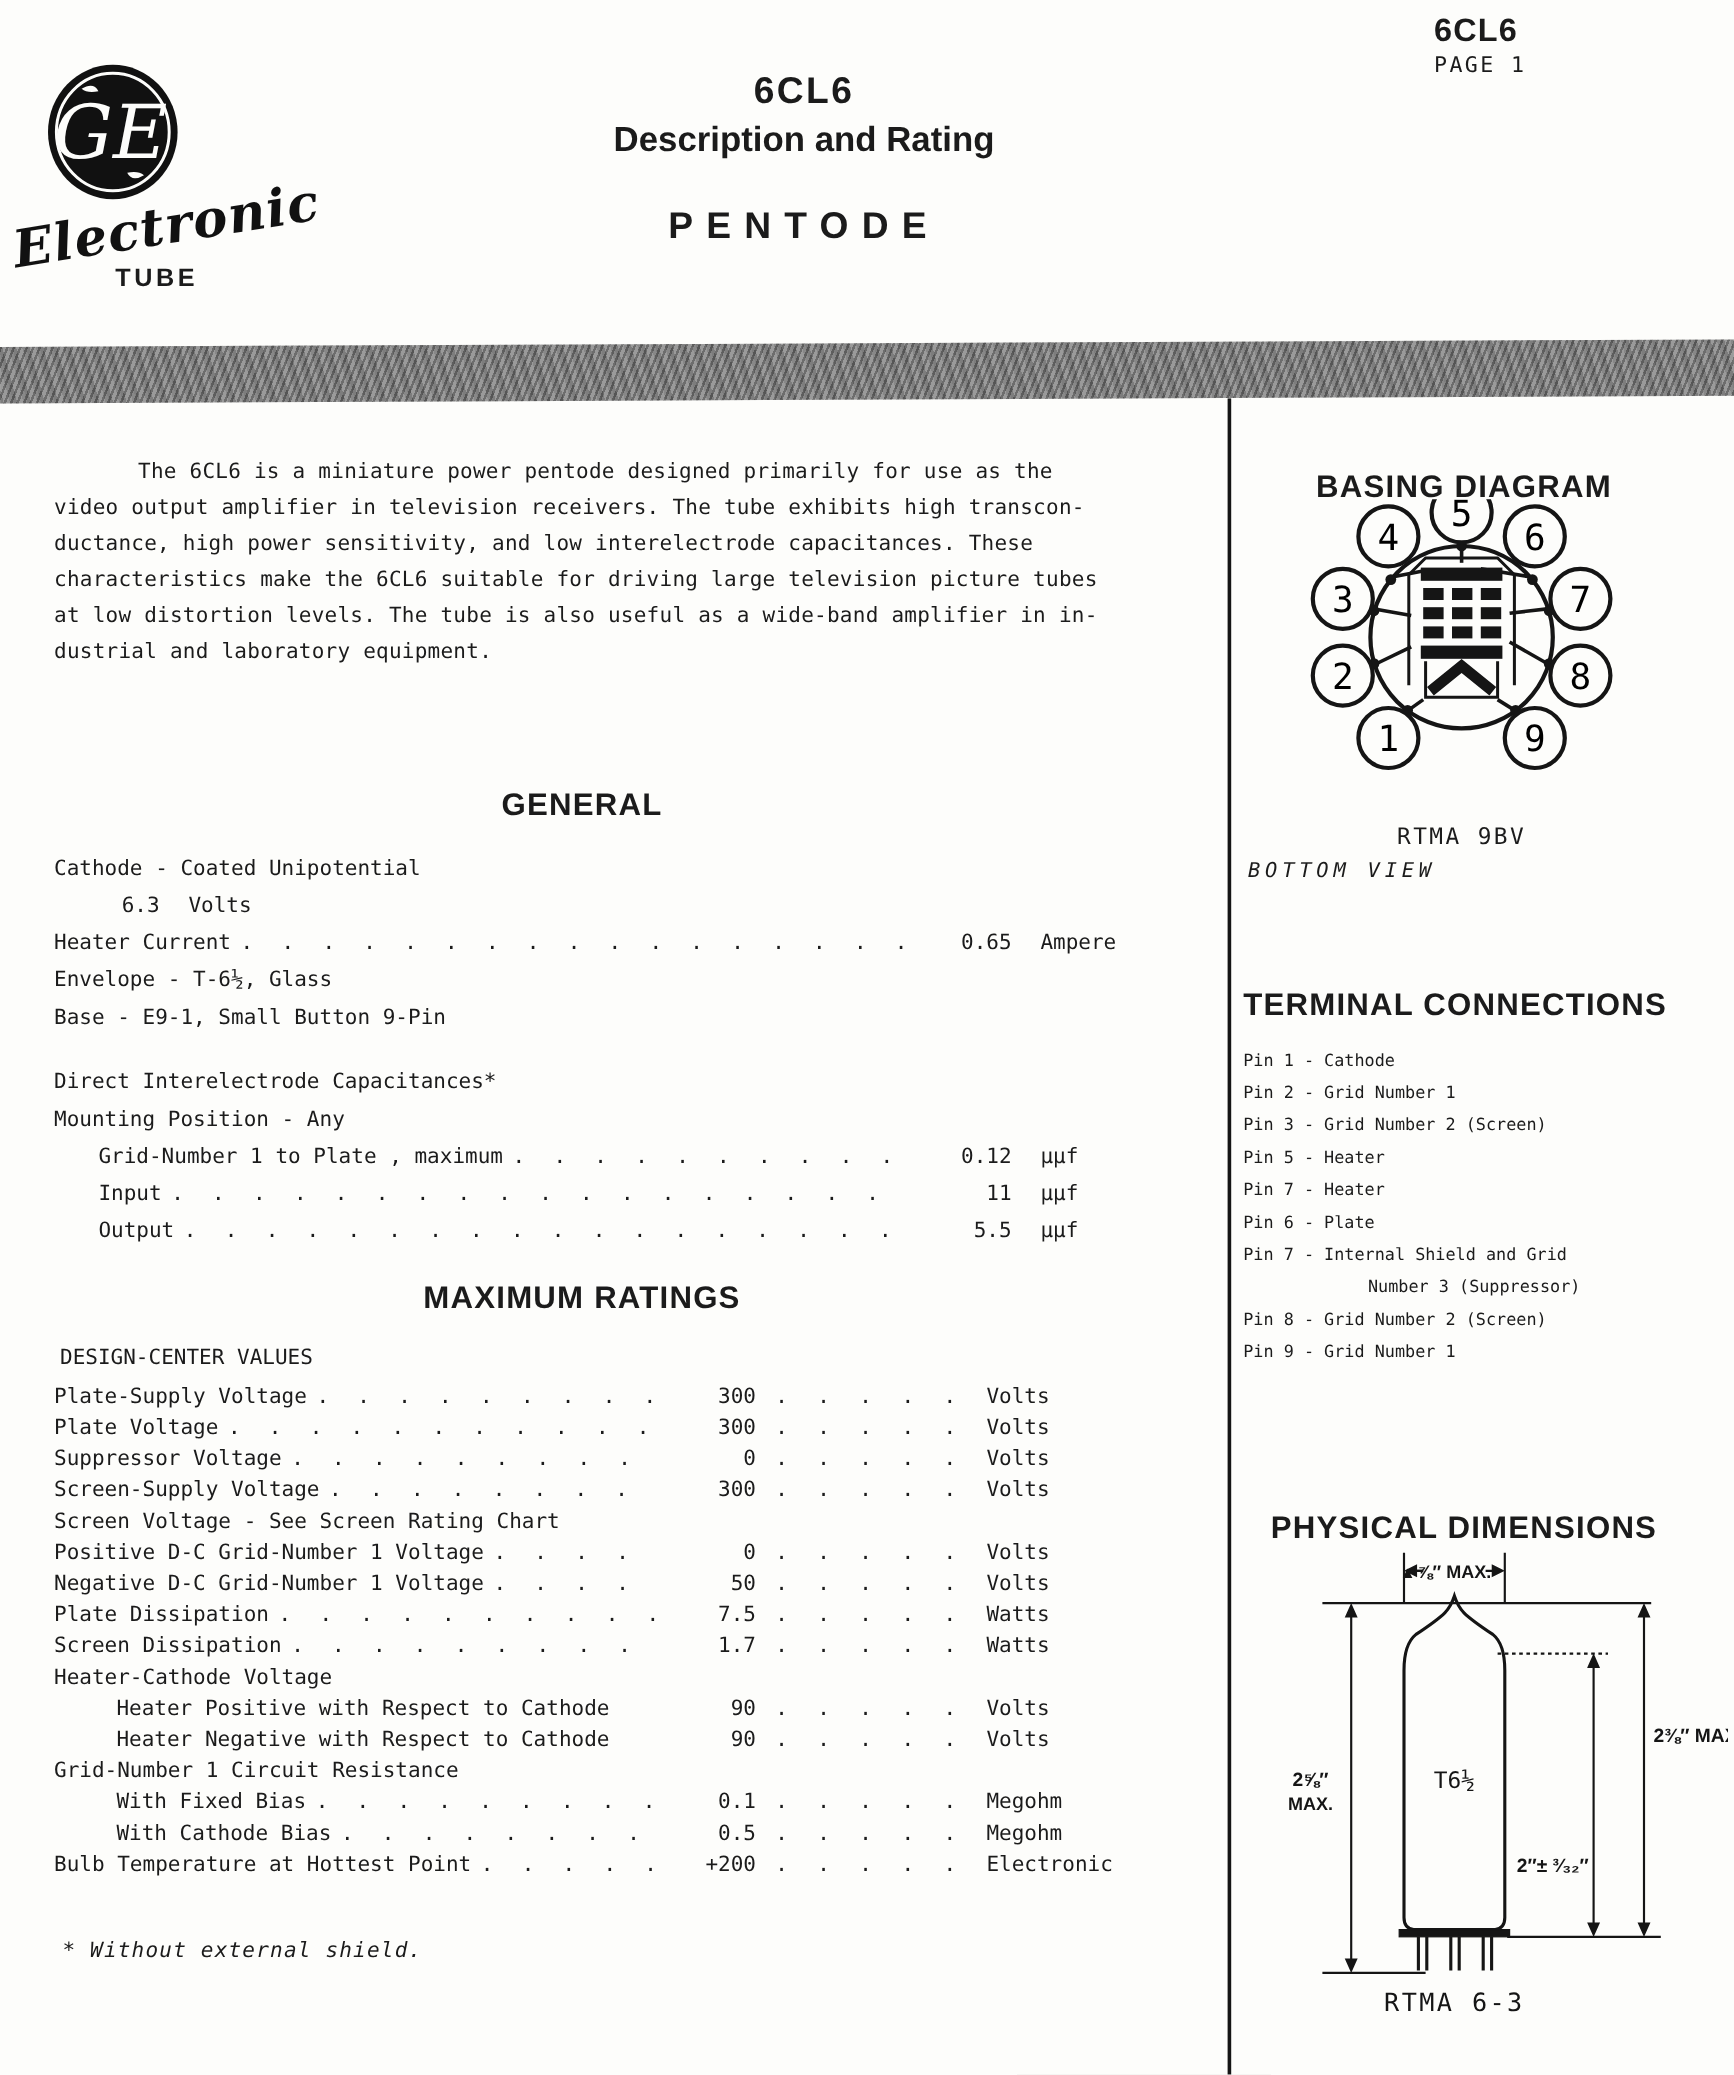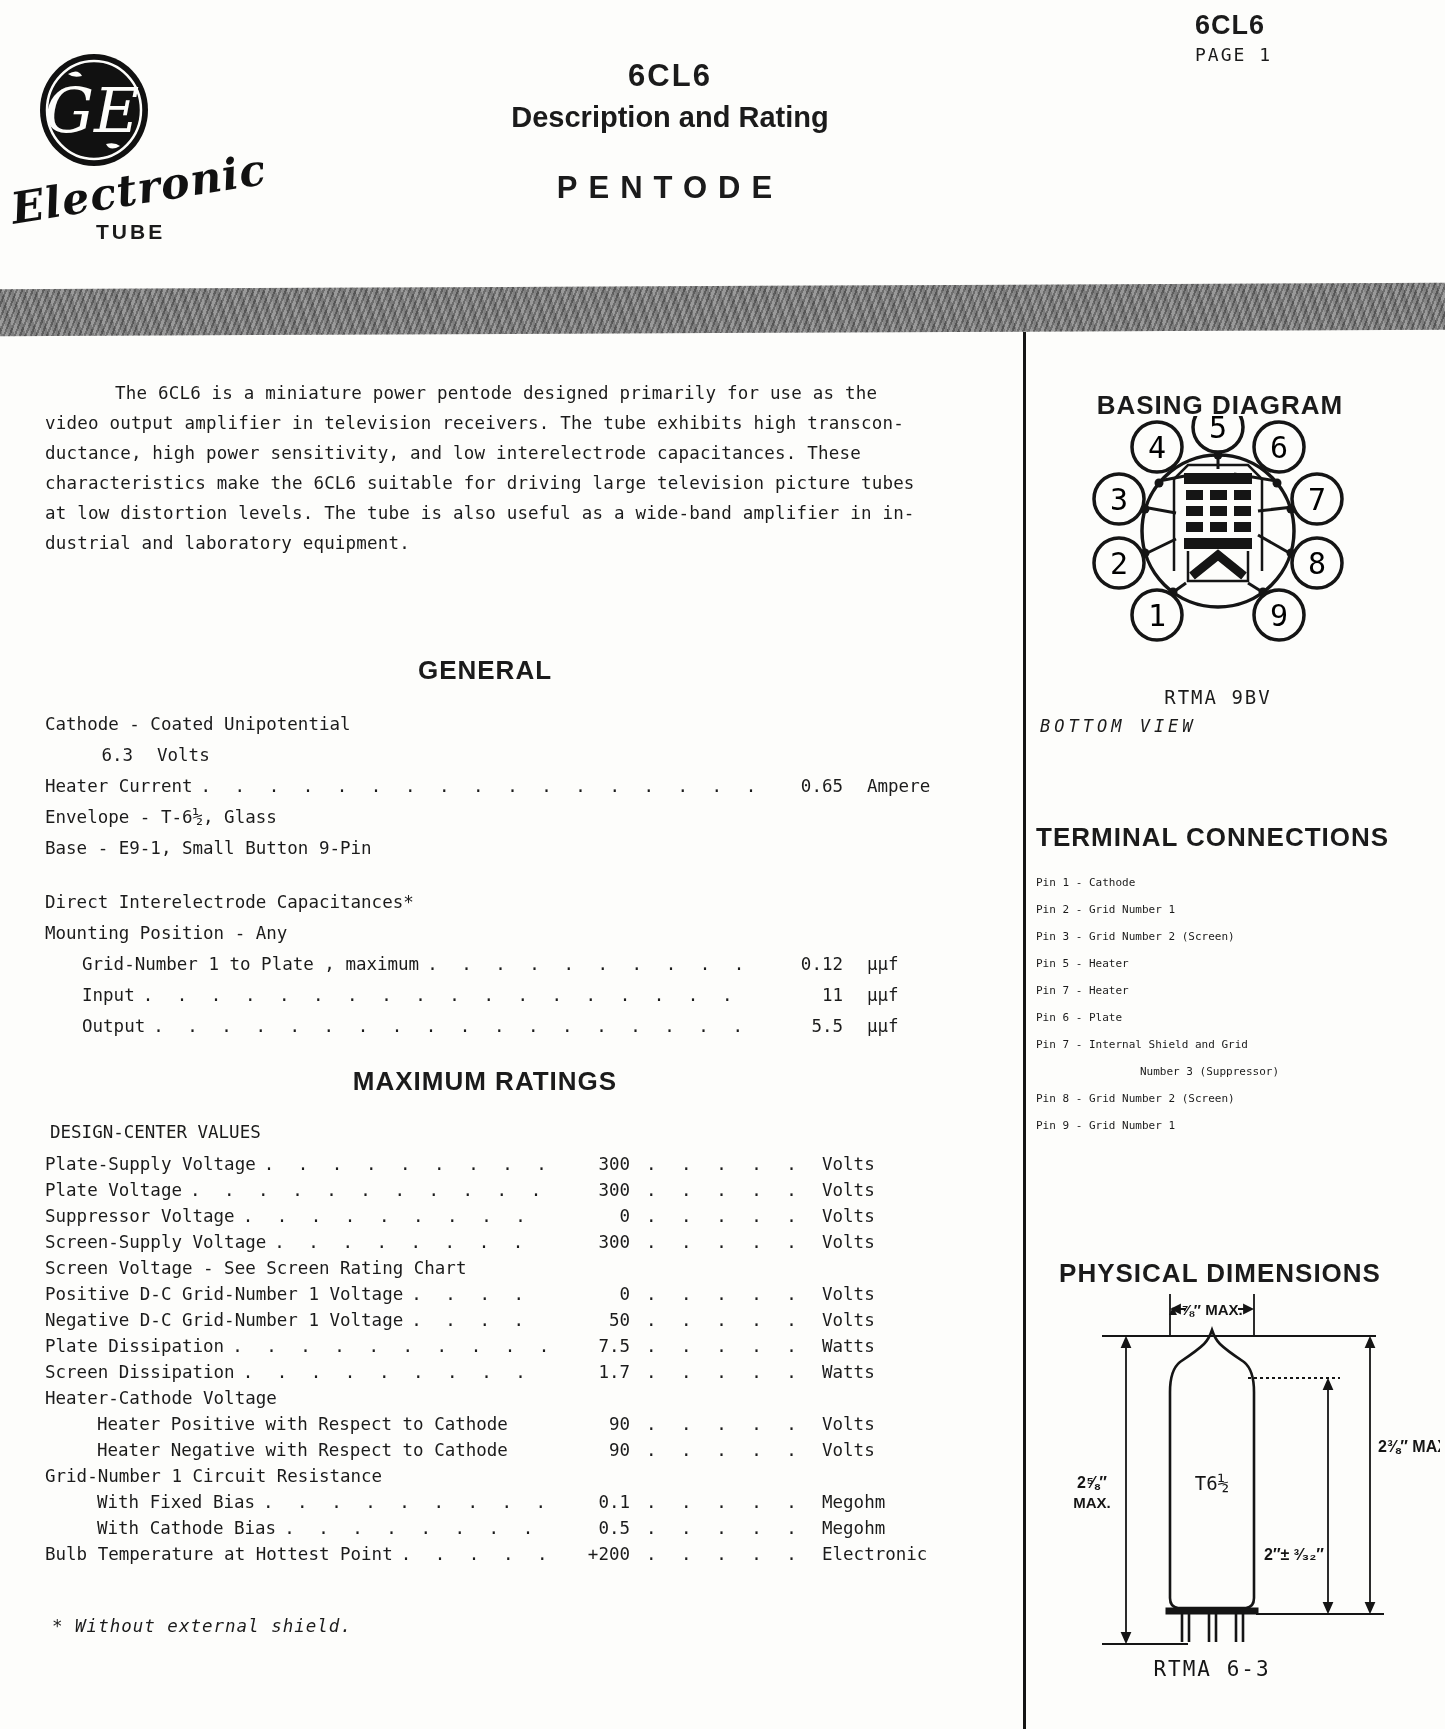--- a/index.html
+++ b/index.html
@@ -81,21 +81,21 @@
   .rc-head {
     position:absolute; font-family:"Liberation Sans", sans-serif; font-weight:bold;
     font-size:26px; letter-spacing:1px;
   }
   .h-basing  { left:1040px; top:390px; width:360px; text-align:center; }
   .h-term    { left:1036px; top:822px; }
   .h-phys    { left:1040px; top:1258px; width:360px; text-align:center; }
   .basing-svg { position:absolute; left:1040px; top:416px; }
   .basing-cap1 { position:absolute; left:1040px; top:686px; width:356px; text-align:center; font-size:19px; letter-spacing:2px; }
   .basing-cap2 { position:absolute; left:1040px; top:716px; width:356px; text-align:left; font-size:17px; font-style:italic; letter-spacing:4px; }
-  .pin-list { position:absolute; left:1036px; top:876px; font-size:11px; }
+  .pin-list { position:absolute; left:1036px; top:876px; font-size:14px; }
   .pin-line { height:27px; white-space:pre; }
   .pin-line.cont { padding-left:104px; }
   .phys-svg { position:absolute; left:1040px; top:1292px; }
   .svg-mono { font-family:"DejaVu Sans Mono", monospace; }
   .svg-dim  { font-family:"Liberation Sans", sans-serif; font-weight:bold; }
 </style>
 </head>
 <body>
 
 <div class="page">

